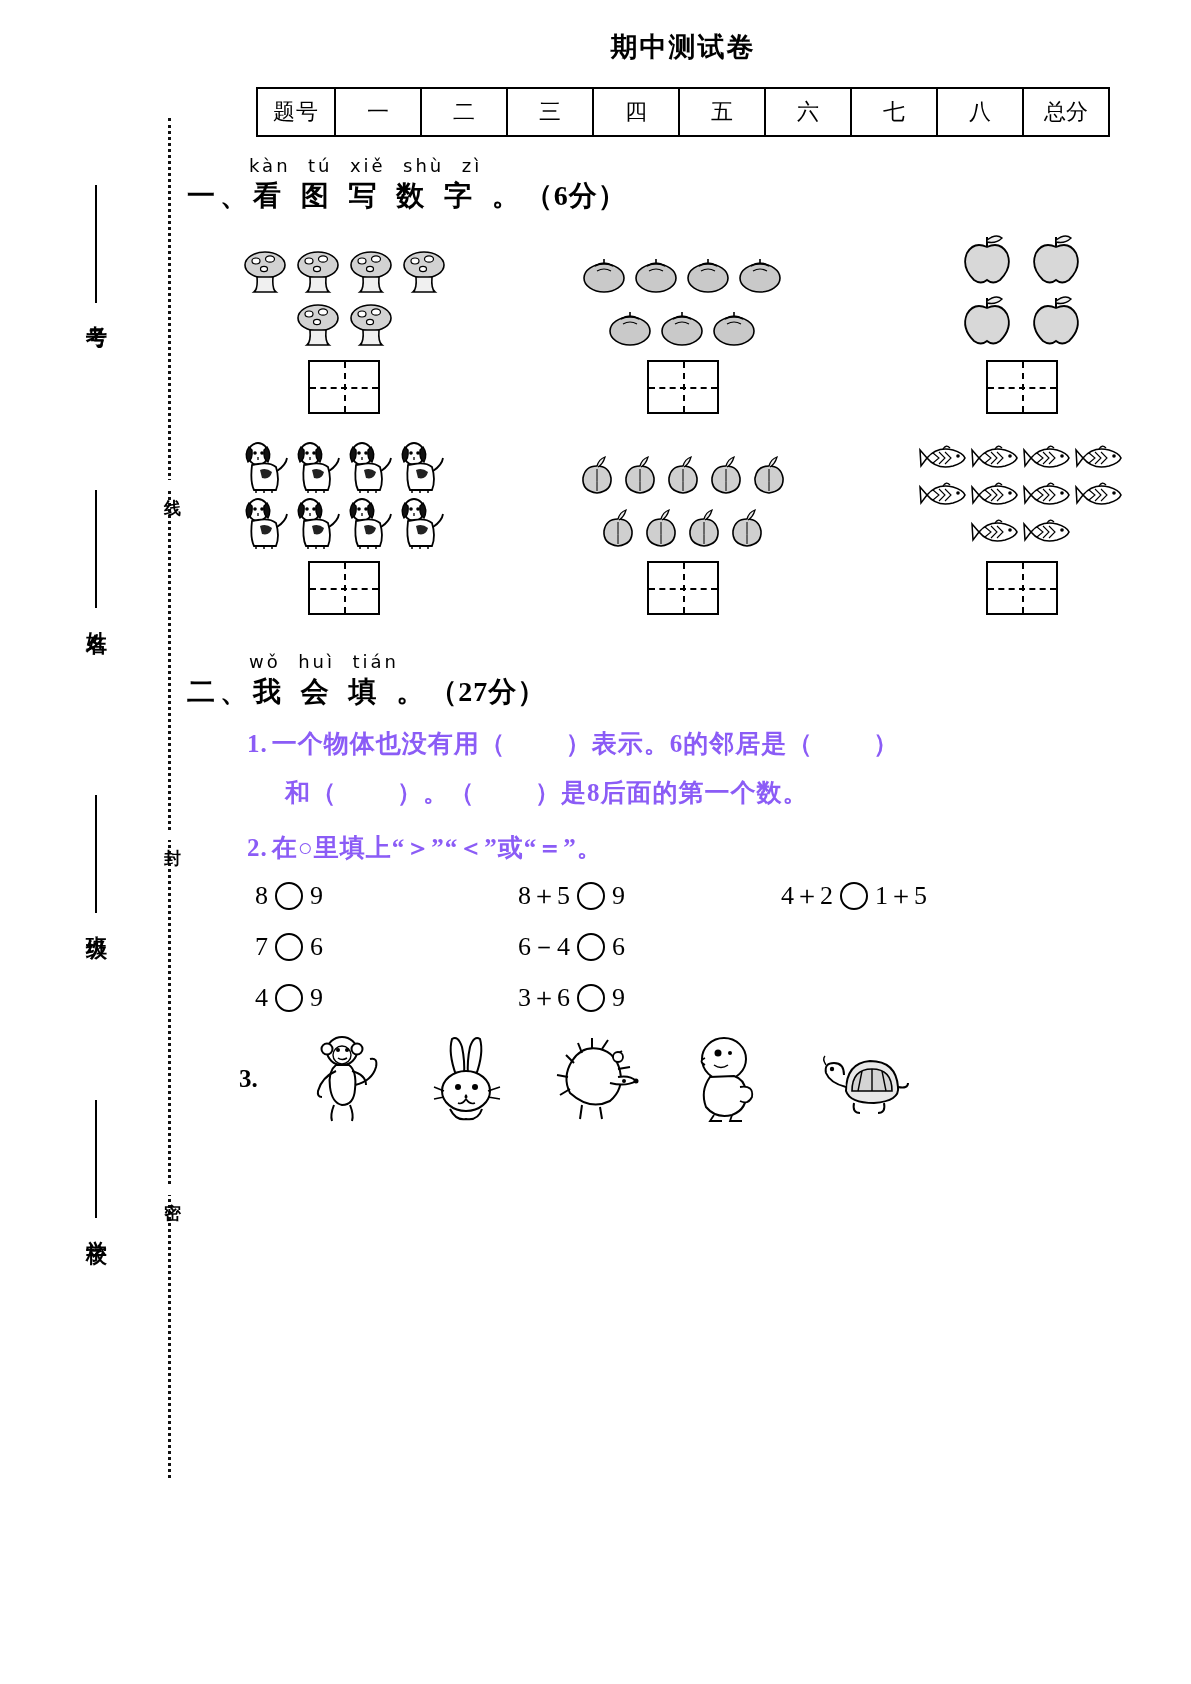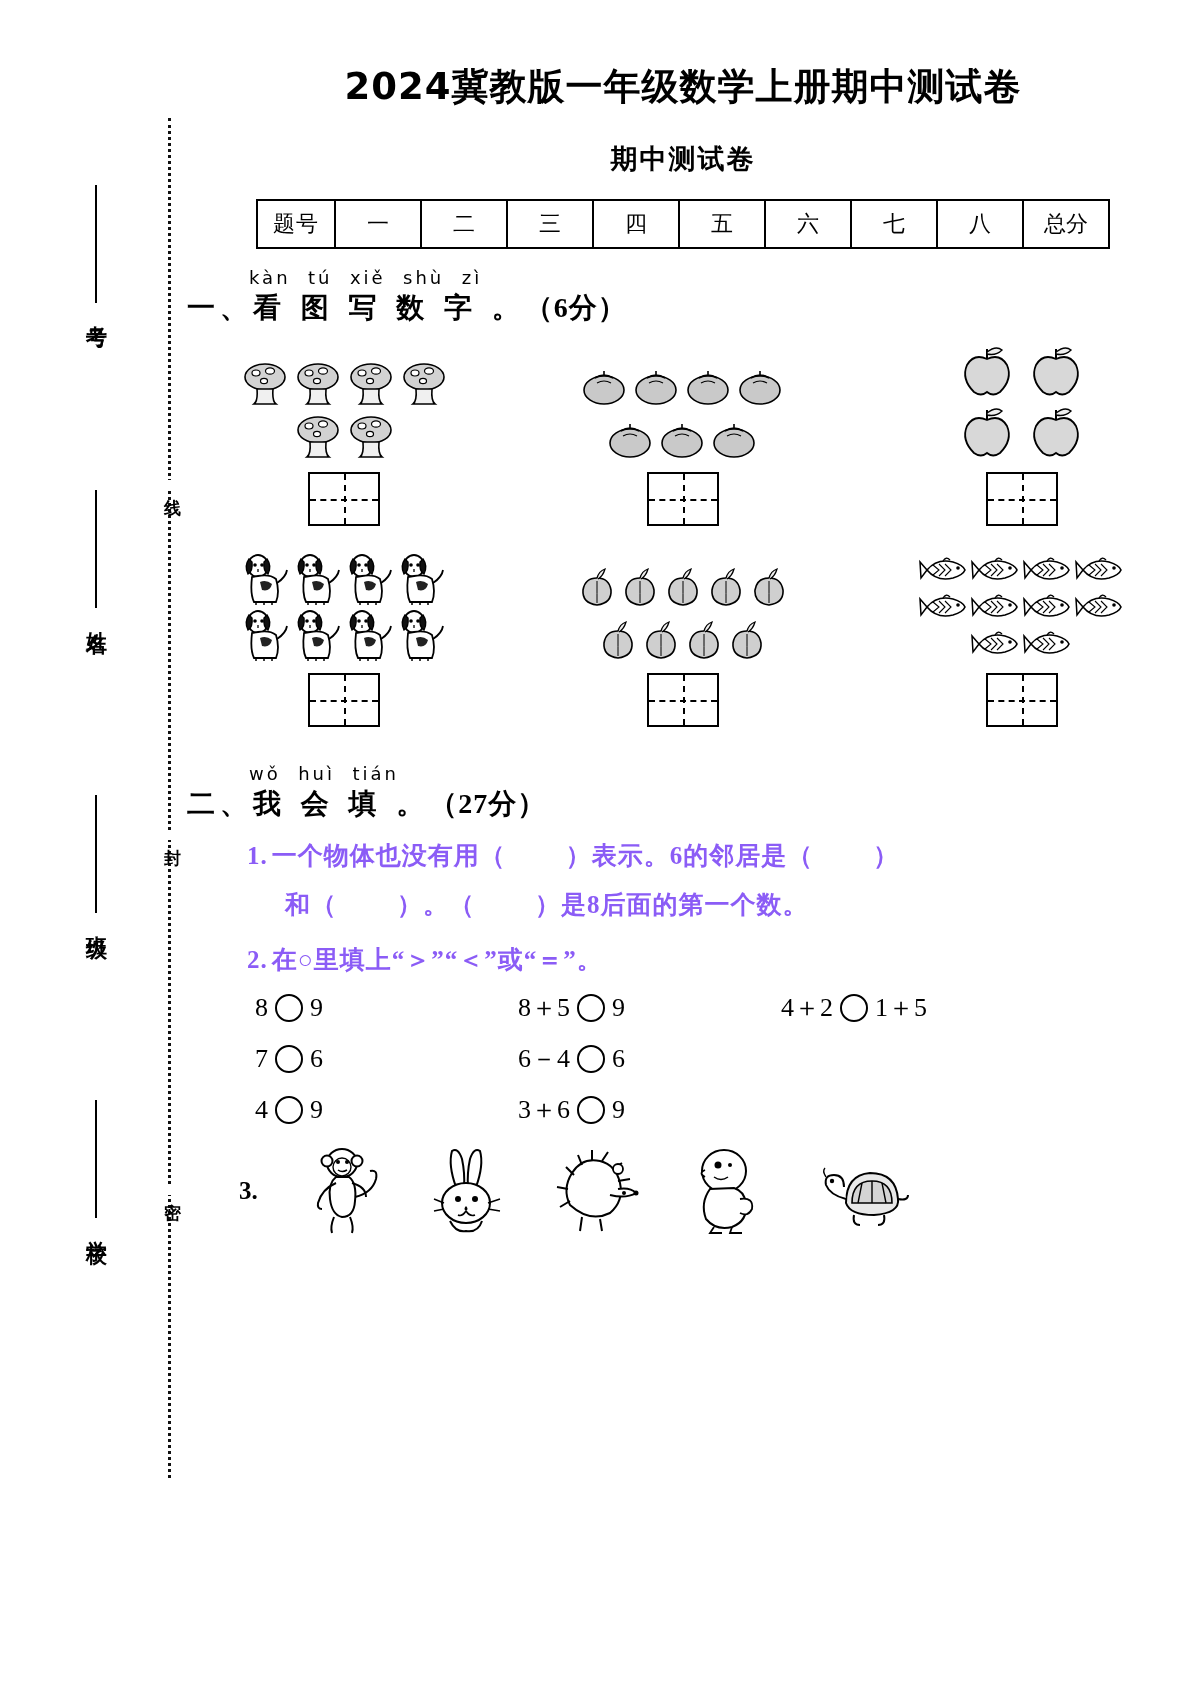--- a/index.html
+++ b/index.html
@@ -270,21 +270,20 @@
   </div>
 
   <div id="seal-line"></div>
   <div class="seal-char" style="top:480px;">线</div>
   <div class="seal-char" style="top:830px;">封</div>
   <div class="seal-char" style="top:1185px;">密</div>
 </div>
 
 <div id="sheet">
 
-  <div id="paper-title">2024冀教版一年级数学上册期中测试卷</div>
   <div id="paper-subtitle">期中测试卷</div>
 
 
   <table id="score-table">
     <tbody>
         <tr>
       <td class="hdr">题号</td>
       <td>一</td>
       <td>二</td>
       <td>三</td>

